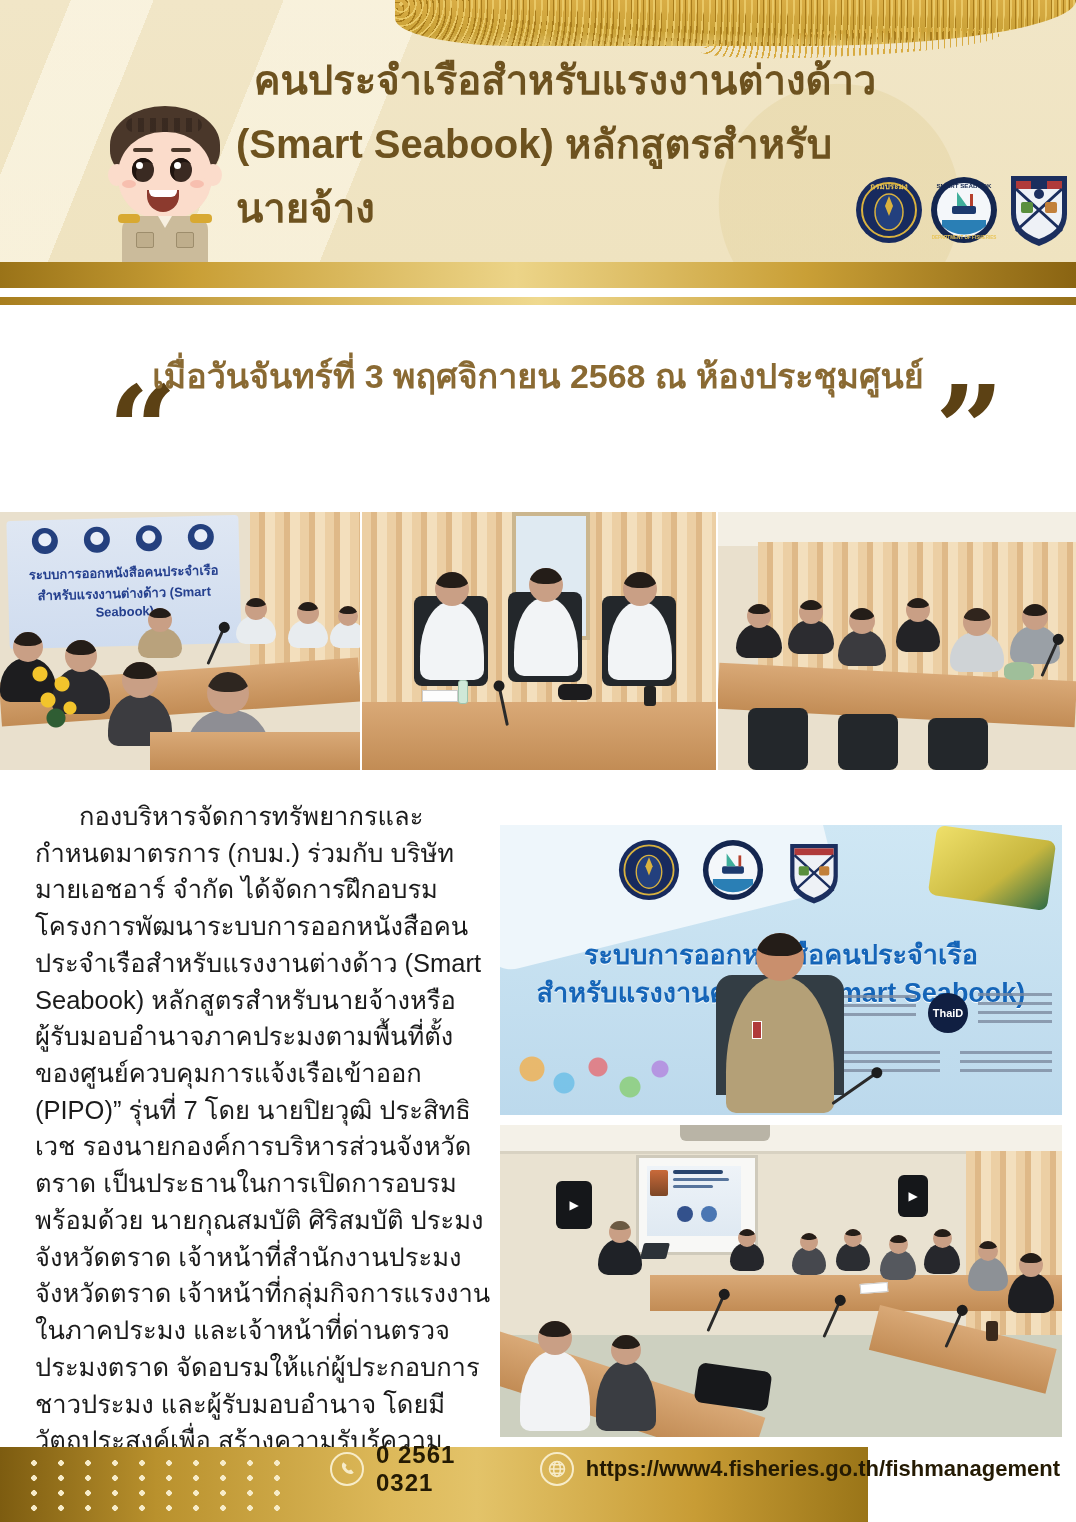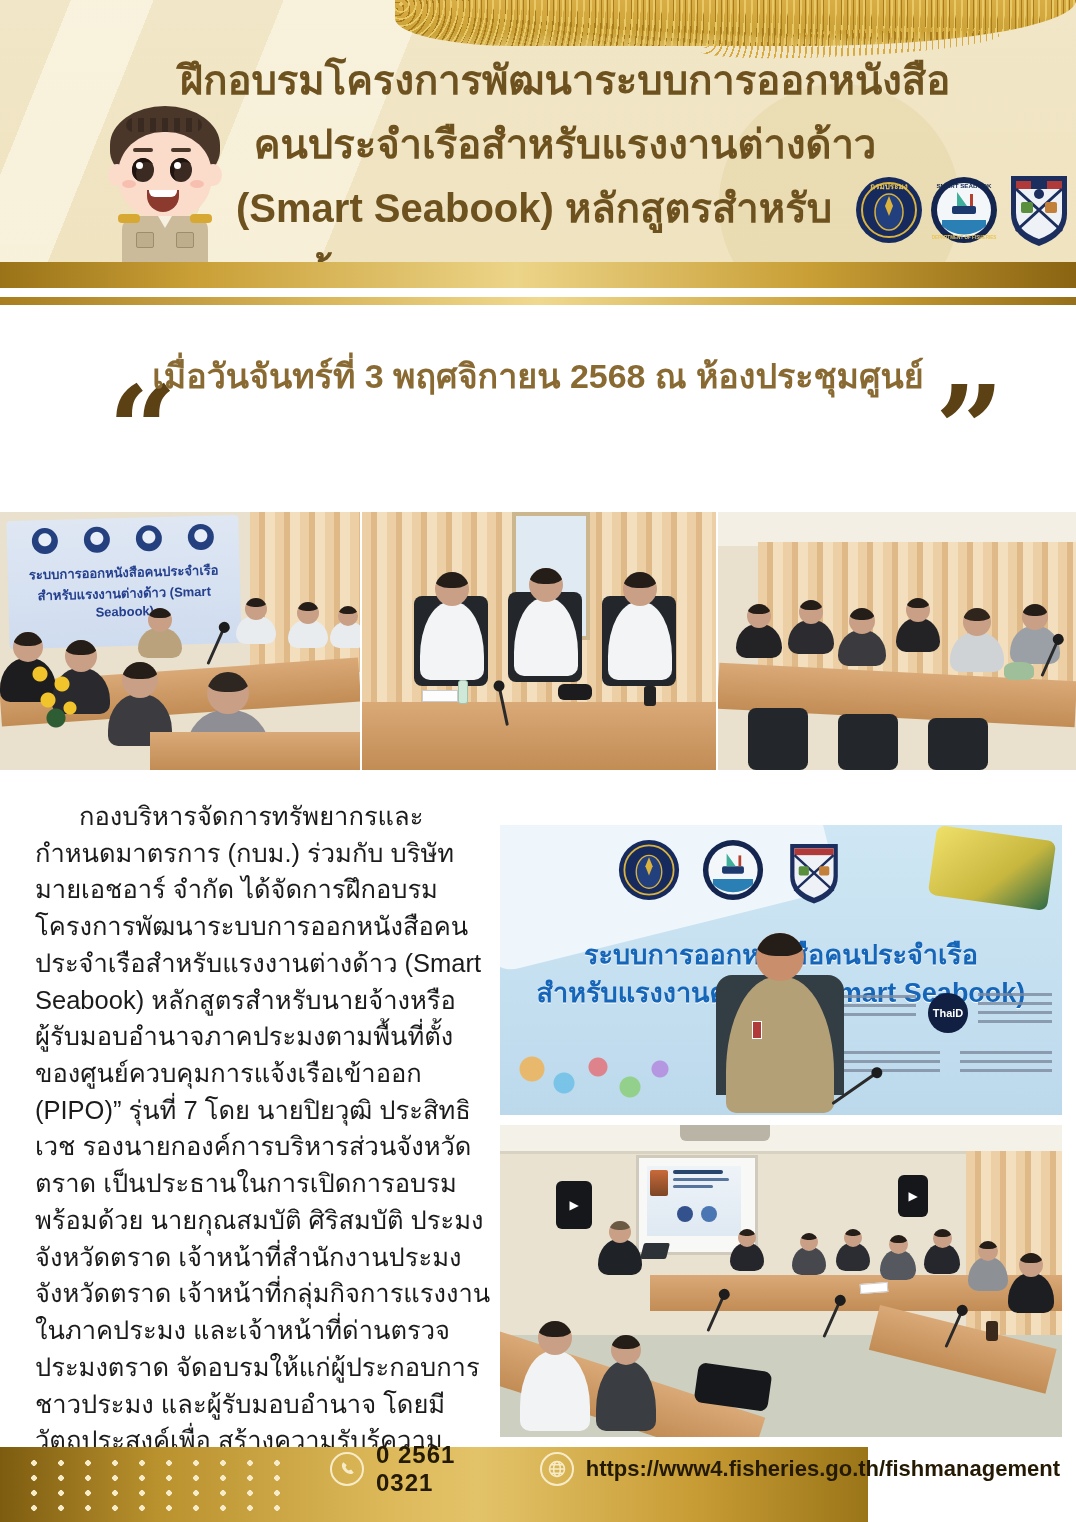--- a/index.html
+++ b/index.html
@@ -147,21 +147,20 @@
 </head>
 <body>
 
 <div class="page">
 
   <div class="header">
     <div class="glitter"></div>
     <div class="glitter2"></div>
 
     <div class="title-block">
-      <div class="title-line">ฝึกอบรมโครงการพัฒนาระบบการออกหนังสือ</div>
       <div class="title-line">คนประจำเรือสำหรับแรงงานต่างด้าว</div>
       <div class="title-line title-line3">(Smart Seabook) หลักสูตรสำหรับนายจ้าง</div>
     </div>
 
     <div class="mascot">
       <div class="m-hair"></div>
       <div class="m-face"></div>
       <div class="m-hairline"></div>
       <div class="m-ear-l"></div>
       <div class="m-ear-r"></div>

